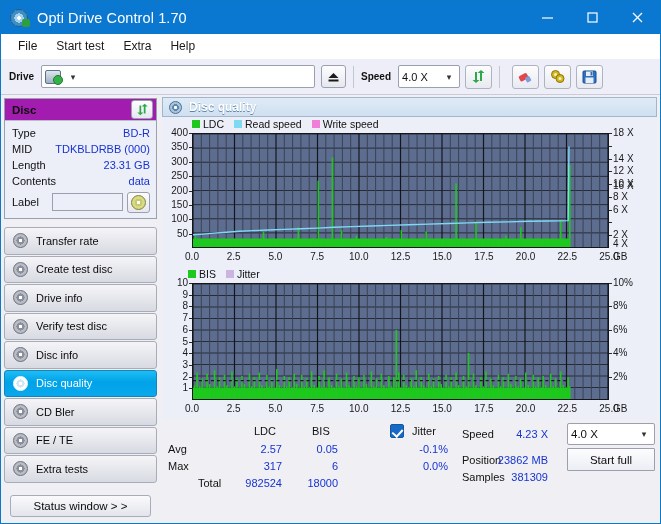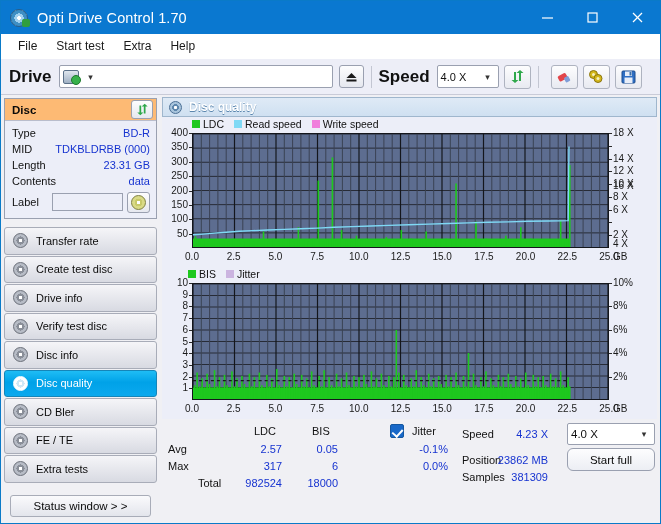--- a/index.html
+++ b/index.html
@@ -56,21 +56,21 @@
   .menu-item {
     font-size: 12px; color: #1a1a1a; padding: 3px 9px; margin-right: 1px;
   }
 
   
   .toolbar {
     height: 36px; background: #edeef7;
     display: flex; align-items: center; padding: 0 8px;
     border-bottom: 1px solid #c9cbd8;
   }
-  .tb-label { font-size: 17px; font-weight: bold; color: #111; margin-right: 7px; }
+  .tb-label { font-size: 10px; font-weight: bold; color: #111; margin-right: 7px; }
   .drive-combo {
     display: flex; align-items: center;
     height: 23px; flex: 0 0 274px;
     background: #ffffff; border: 1px solid #9aa0b0; border-radius: 2px;
     padding: 0 3px;
   }
   .drive-ico {
     width: 16px; height: 14px; margin-right: 5px; position: relative;
     background: linear-gradient(#dfe6ee, #9fb0c4);
     border: 1px solid #5b7189; border-radius: 2px;
@@ -110,21 +110,21 @@
 
   
   .disc-panel {
     margin: 3px 3px 0 3px;
     border: 1px solid #9aa0b0; background: #eceef8;
   }
   .disc-head {
     display: flex; align-items: center; justify-content: space-between;
     height: 22px; padding: 0 3px 0 7px;
     border-bottom: 1px solid #b9bdcc;
-    background: #fdba74;
+    background: #a21caf;
   }
   .disc-head .t { font-weight: bold; font-size: 11.5px; color: #0a0a0a; }
   .small-btn {
     width: 22px; height: 19px; border: 1px solid #9aa0b0; border-radius: 3px;
     background: linear-gradient(#fdfdfe, #e6e8ef);
     display: flex; align-items: center; justify-content: center;
   }
   .disc-rows { padding: 4px 6px 5px 7px; }
   .disc-row {
     display: flex; justify-content: space-between; align-items: center;
@@ -234,21 +234,21 @@
   .st-combo {
     position: absolute; display: flex; align-items: center;
     height: 22px; width: 88px; background: #fff;
     border: 1px solid #9aa0b0; border-radius: 2px;
     padding: 0 3px; font-size: 11.5px; color: #101010;
   }
   .st-combo .v { flex: 1; }
   .st-btn {
     position: absolute; height: 23px; width: 88px;
     display: flex; align-items: center; justify-content: center;
-    border: 1px solid #9aa0b0; border-radius: 6px;
+    border: 1px solid #9aa0b0; border-radius: 1px;
     background: linear-gradient(#fdfdfe, #eceef4);
     font-size: 11.5px; color: #0b0b0b;
   }
 
   
   .statusbar {
     position: absolute; left: 0; bottom: 0; width: 659px; height: 20px;
     background: #eceef8; border-top: 1px solid #b9bdcc;
     display: flex; align-items: center;
   }

